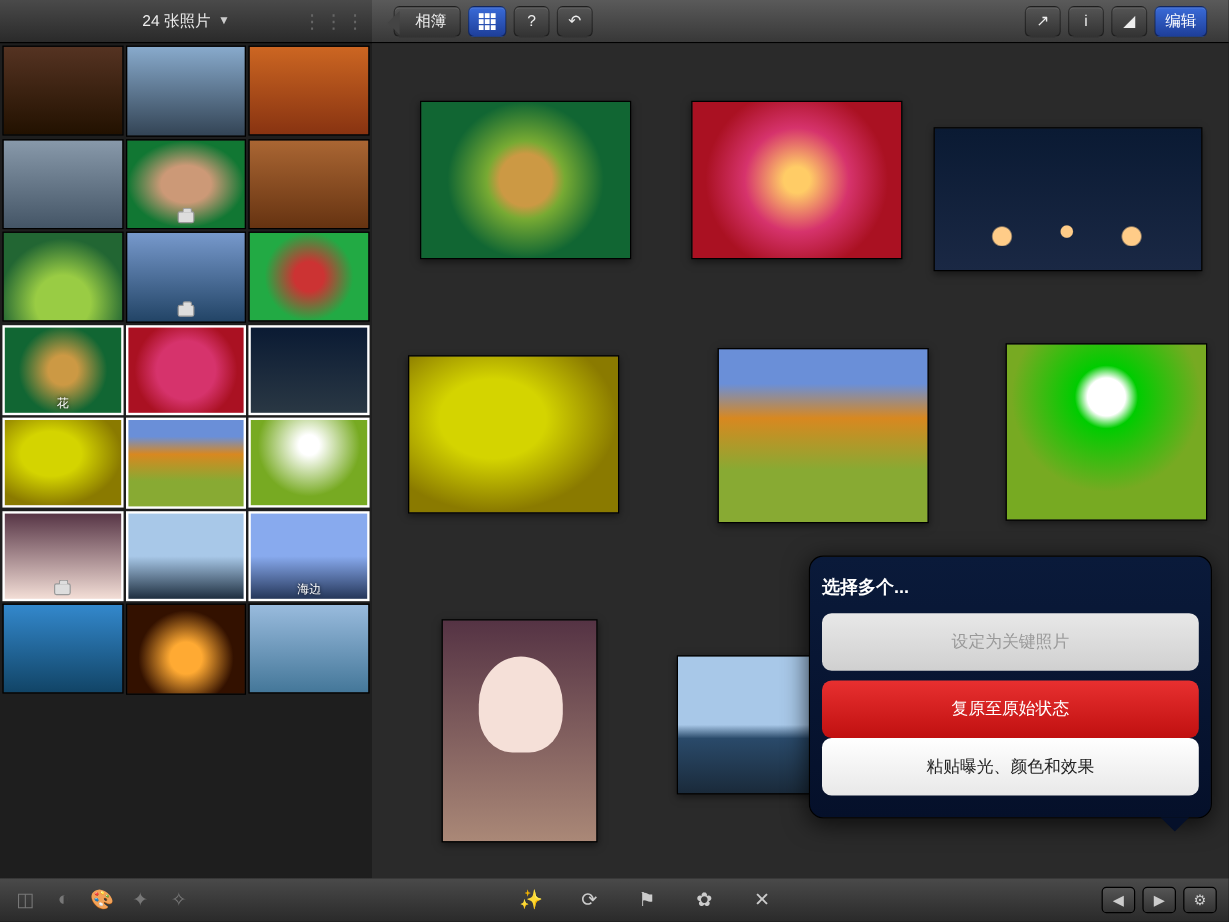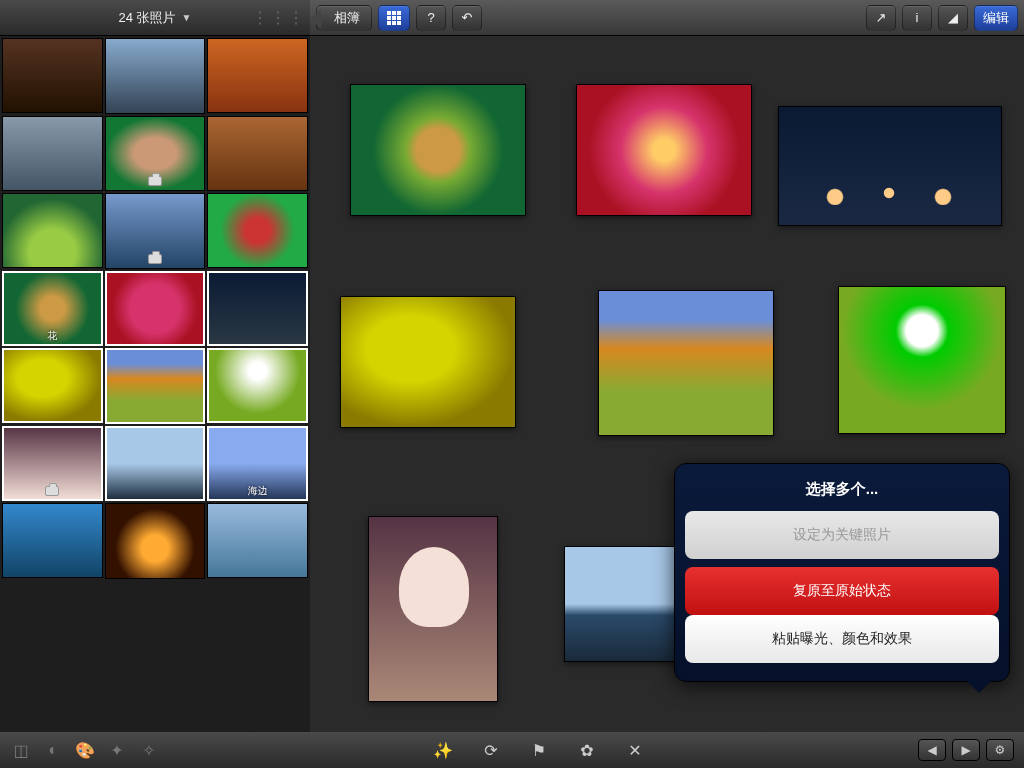--- a/index.html
+++ b/index.html
@@ -5,21 +5,21 @@
 * { margin: 0; padding: 0; box-sizing: border-box; }
 body { width: 1024px; height: 768px; background: #1a1a1a; font-family: "Helvetica Neue", Arial, sans-serif; overflow: hidden; position: relative; }
 
 
 .top-area { display: flex; height: 36px; }
 .sidebar-header { width: 310px; height: 36px; background: linear-gradient(#4a4a4a, #2a2a2a); border-bottom: 1px solid #000; display: flex; align-items: center; justify-content: center; color: #eee; font-size: 13px; position: relative; }
 .sidebar-header .dropdown { display: flex; align-items: center; cursor: pointer; text-align: right; }
 .sidebar-header .tri { margin-left: 6px; font-size: 10px; color: #ccc; }
 .sidebar-header .handle { position: absolute; right: 4px; color: #666; letter-spacing: 2px; font-size: 16px; }
 
-.main-toolbar { flex: 1; height: 36px; background: linear-gradient(#5a5a5a, #383838); border-bottom: 1px solid #000; display: flex; align-items: center; padding: 0 6px; gap: 6px; }
+.main-toolbar { flex: 1; height: 36px; background: linear-gradient(#5a5a5a, #383838); border-bottom: 1px solid #000; display: flex; align-items: center; padding: 0 18px; gap: 6px; }
 .tb-btn { height: 26px; min-width: 30px; border-radius: 5px; display: flex; align-items: center; justify-content: center; color: #eee; font-size: 13px; padding: 0 8px; cursor: pointer; border: 1px solid rgba(0,0,0,.4); background: linear-gradient(#555,#333); box-shadow: inset 0 1px rgba(255,255,255,.1); }
 .tb-btn.back { min-width: 56px; position: relative; padding-left: 14px; }
 .tb-btn.back::before { content:""; position:absolute; left:-6px; top:3px; width:0; height:0; border-top:10px solid transparent; border-bottom:10px solid transparent; border-right:10px solid #444; }
 .tb-btn.grid { background: linear-gradient(#3a6bd8,#1e3f9a); color:#fff; }
 .tb-btn.edit-blue { background: linear-gradient(#3a6bd8,#1e3f9a); color:#fff; font-weight: 500; }
 .tb-spacer { flex: 1; }
 .icon-grid { display: grid; grid-template-columns: repeat(3,4px); grid-template-rows: repeat(3,4px); gap: 1px; }
 .icon-grid span { background:#fff; }
 
 
@@ -44,21 +44,21 @@
 .p4 { left: 30px; top: 260px; width: 176px; height: 132px; background: radial-gradient(ellipse at 40% 40%, #d4d400 30%, #8a7a00 70%); }
 .p5 { left: 288px; top: 254px; width: 176px; height: 146px; background: linear-gradient(#6a8fd8 20%, #d88820 40%, #8a3 70%); }
 .p6 { left: 528px; top: 250px; width: 168px; height: 148px; background: radial-gradient(circle at 50% 30%, #fff 12%, #0c0 20%, #7a2 60%); }
 .p7 { left: 58px; top: 480px; width: 130px; height: 186px; background: linear-gradient(#553344, #aa8877); }
 .p7::after { content:""; position:absolute; top:30px; left:30px; width:70px; height:80px; background:#f5e0d8; border-radius:50% 50% 40% 40%; }
 .p8 { left: 254px; top: 510px; width: 176px; height: 116px; background: linear-gradient(#a8c8e8 50%, #2a4a6a 60%, #1a2a3a 100%); }
 
 
 .popover { position: absolute; right: 14px; bottom: 50px; width: 336px; background: linear-gradient(#0a1a3a, #05102a); border: 1px solid #000; border-radius: 12px; padding: 10px; box-shadow: 0 4px 20px rgba(0,0,0,.7); }
 .popover::after { content:""; position:absolute; bottom:-12px; right:18px; width:0; height:0; border-left:12px solid transparent; border-right:12px solid transparent; border-top:12px solid #05102a; }
-.popover .title { color:#fff; text-align:center; font-size:15px; font-weight:600; padding: 6px 0 12px; }
+.popover .title { color:#fff; font-size:15px; font-weight:600; padding: 6px 0 12px; }
 .popover .item { height: 48px; margin-bottom: 8px; border-radius: 8px; display:flex; align-items:center; justify-content:center; font-size:14px; cursor:pointer; }
 .popover .item.disabled { background: linear-gradient(#e8e8e8,#d0d0d0); color:#999; }
 .popover .item.enabled { background: linear-gradient(#fff,#e8e8e8); color:#222; }
 .popover .item.red { background: linear-gradient(#e83030,#c01010); color:#fff; margin-bottom:0; }
 
 
 .bottom-bar { position: absolute; bottom: 0; left: 0; right: 0; height: 36px; background: linear-gradient(#4a4a4a,#2a2a2a); display:flex; align-items:center; padding: 0 10px; gap: 10px; }
 .bb-left { display:flex; gap: 10px; }
 .bb-mid { flex:1; display:flex; justify-content:center; gap: 26px; }
 .bb-right { display:flex; gap: 6px; align-items:center; }

